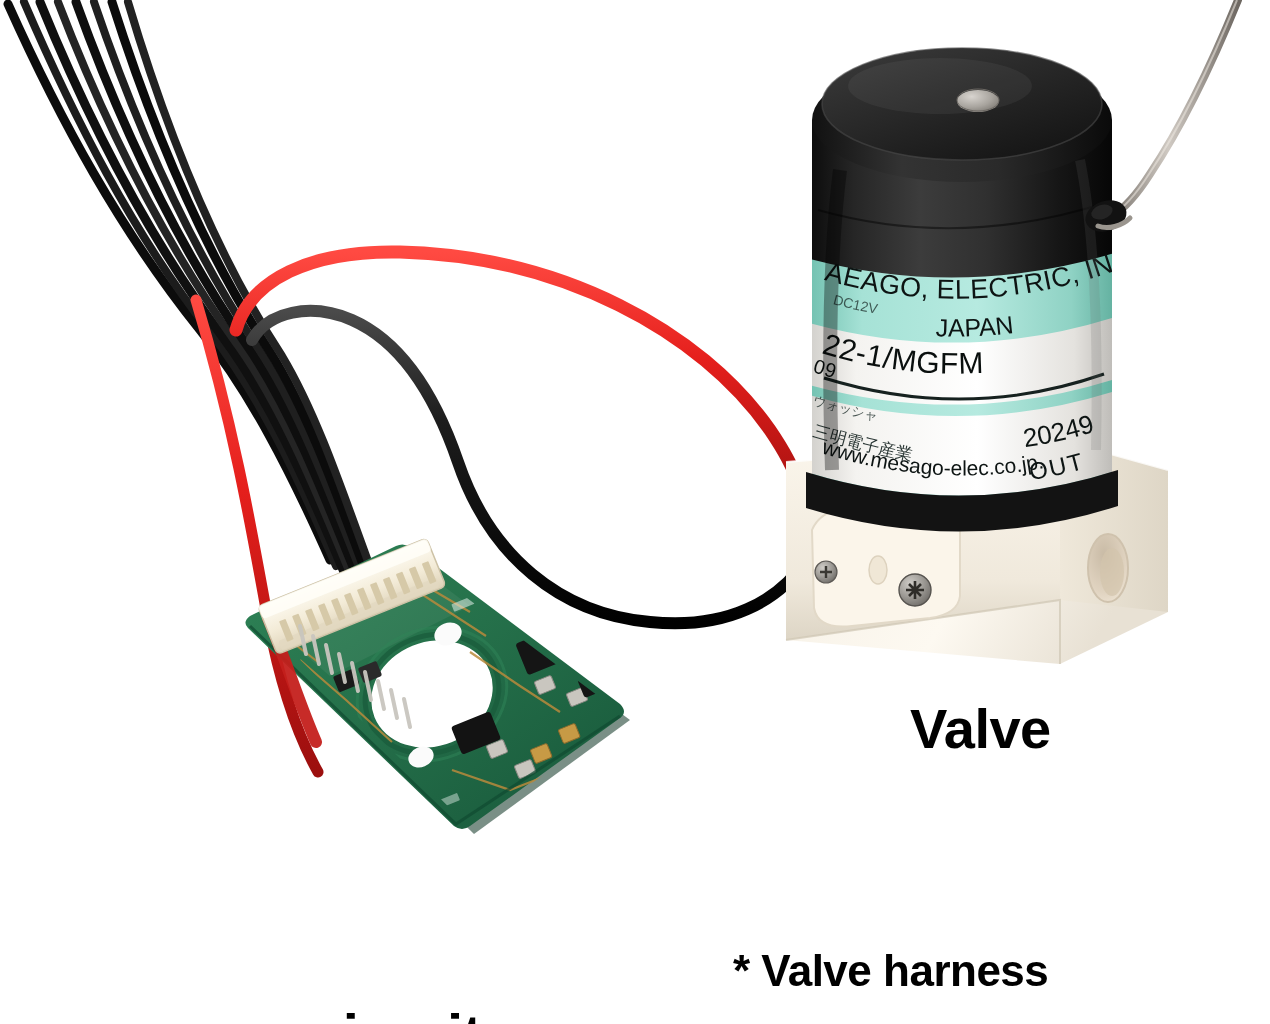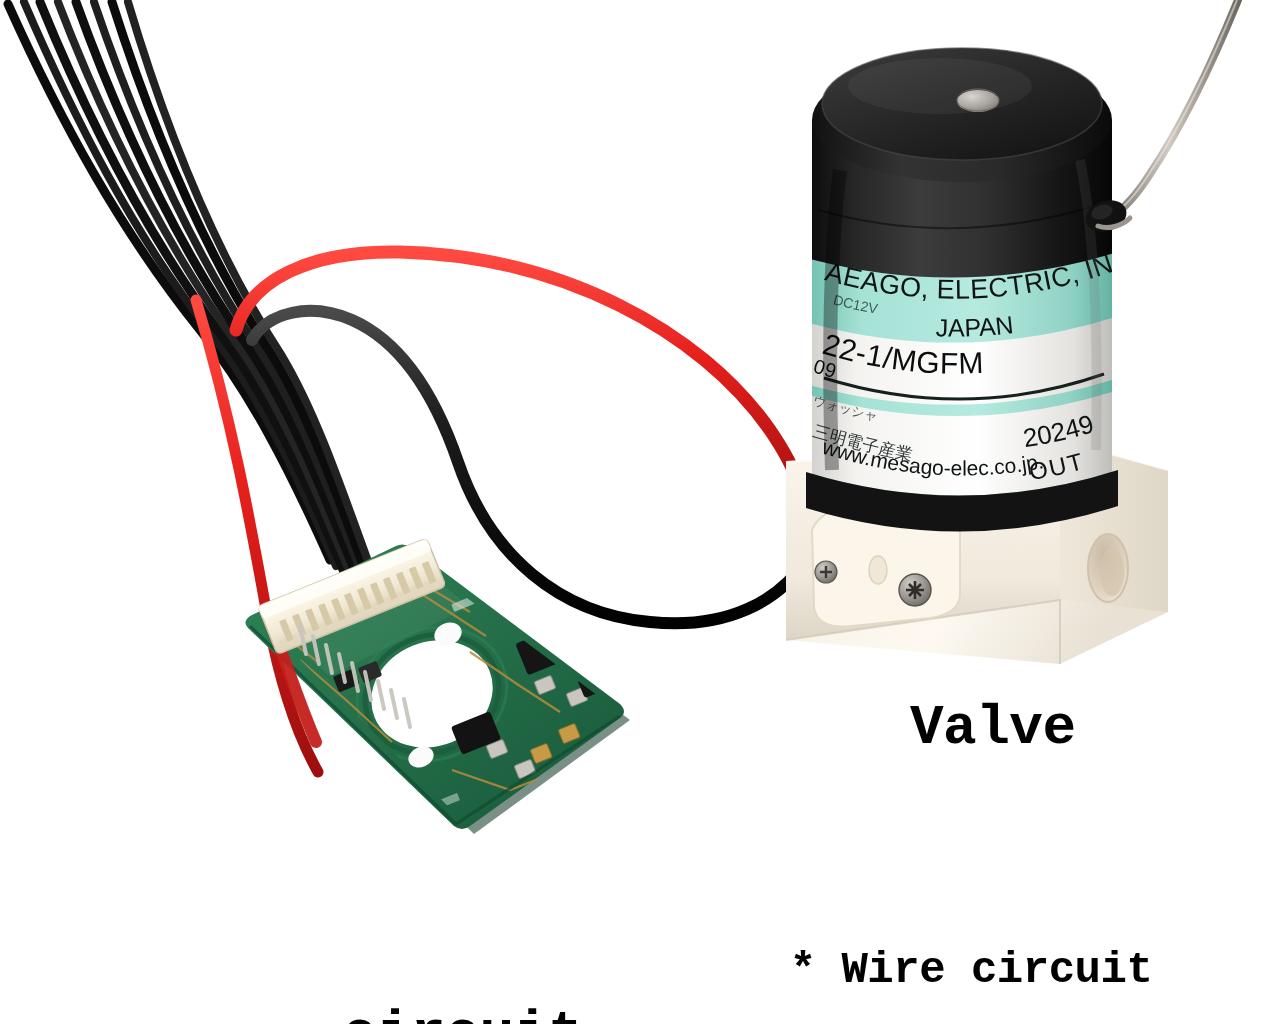--- a/index.html
+++ b/index.html
@@ -21,21 +21,21 @@
   svg.layer {
     position: absolute;
     left: 0;
     top: 0;
     width: 1270px;
     height: 1024px;
   }
   .caption {
     position: absolute;
     color: #000000;
-    font-family: Liberation Mono, monospace;
+    font-family: Liberation Sans, sans-serif;
     font-weight: bold;
     line-height: 1.02;
     white-space: pre;
     letter-spacing: -0.5px;
   }
   #caption-detection {
     left: 205px;
     top: 828px;
     font-size: 58px;
     text-align: center;
@@ -387,17 +387,17 @@
   </svg>
 
   <div class="caption" id="caption-detection">
     <br>
     <span>circuit</span>
   </div>
 
   <div class="caption" id="caption-valve">Valve</div>
 
   <div class="caption" id="caption-note">
-    <span>* Wire circuit</span>
+    <span>* Valve harness</span>
     
   </div>
 
 </div>
 
 </body></html>

